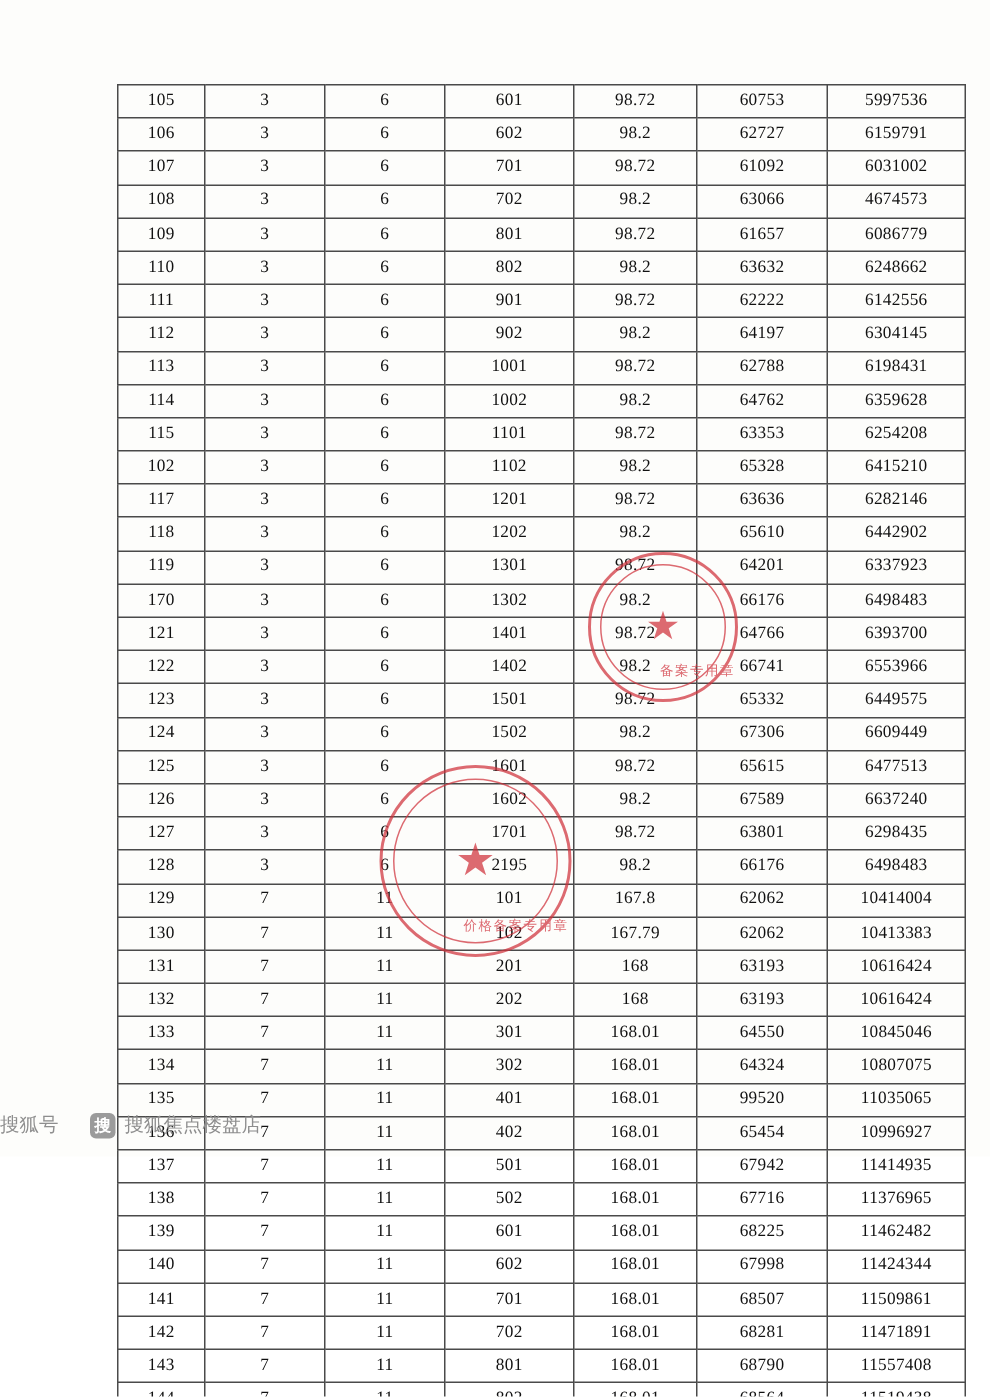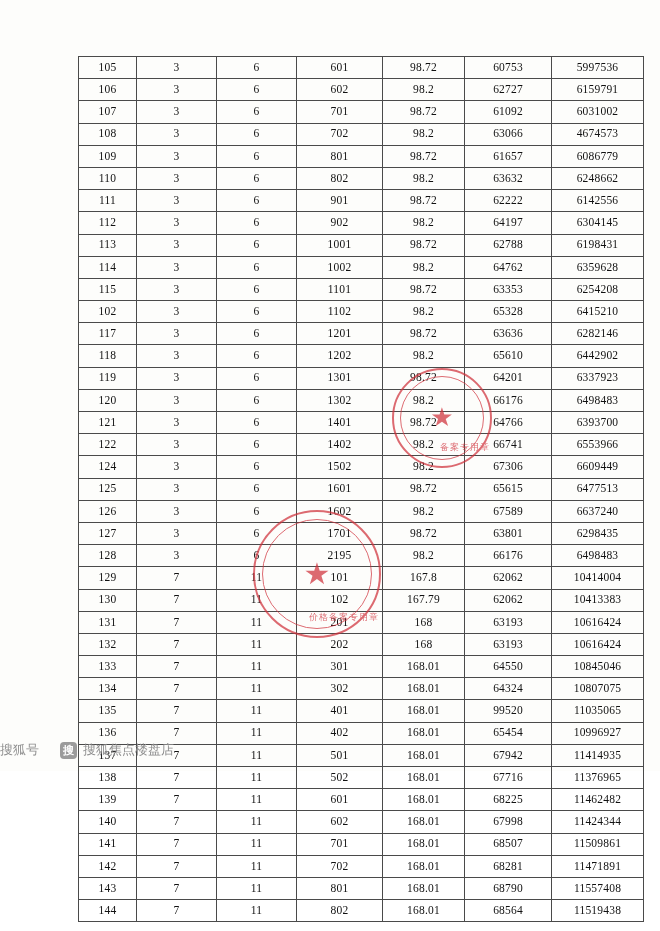--- a/index.html
+++ b/index.html
@@ -281,21 +281,21 @@
           <tr>
             <td>119</td>
             <td>3</td>
             <td>6</td>
             <td>1301</td>
             <td>98.72</td>
             <td>64201</td>
             <td>6337923</td>
           </tr>
           <tr>
-            <td>120</td>
+            <td>170</td>
             <td>3</td>
             <td>6</td>
             <td>1302</td>
             <td>98.2</td>
             <td>66176</td>
             <td>6498483</td>
           </tr>
           <tr>
             <td>121</td>
             <td>3</td>
@@ -306,20 +306,29 @@
             <td>6393700</td>
           </tr>
           <tr>
             <td>122</td>
             <td>3</td>
             <td>6</td>
             <td>1402</td>
             <td>98.2</td>
             <td>66741</td>
             <td>6553966</td>
+          </tr>
+          <tr>
+            <td>123</td>
+            <td>3</td>
+            <td>6</td>
+            <td>1501</td>
+            <td>98.72</td>
+            <td>65332</td>
+            <td>6449575</td>
           </tr>
           <tr>
             <td>124</td>
             <td>3</td>
             <td>6</td>
             <td>1502</td>
             <td>98.2</td>
             <td>67306</td>
             <td>6609449</td>
           </tr>

